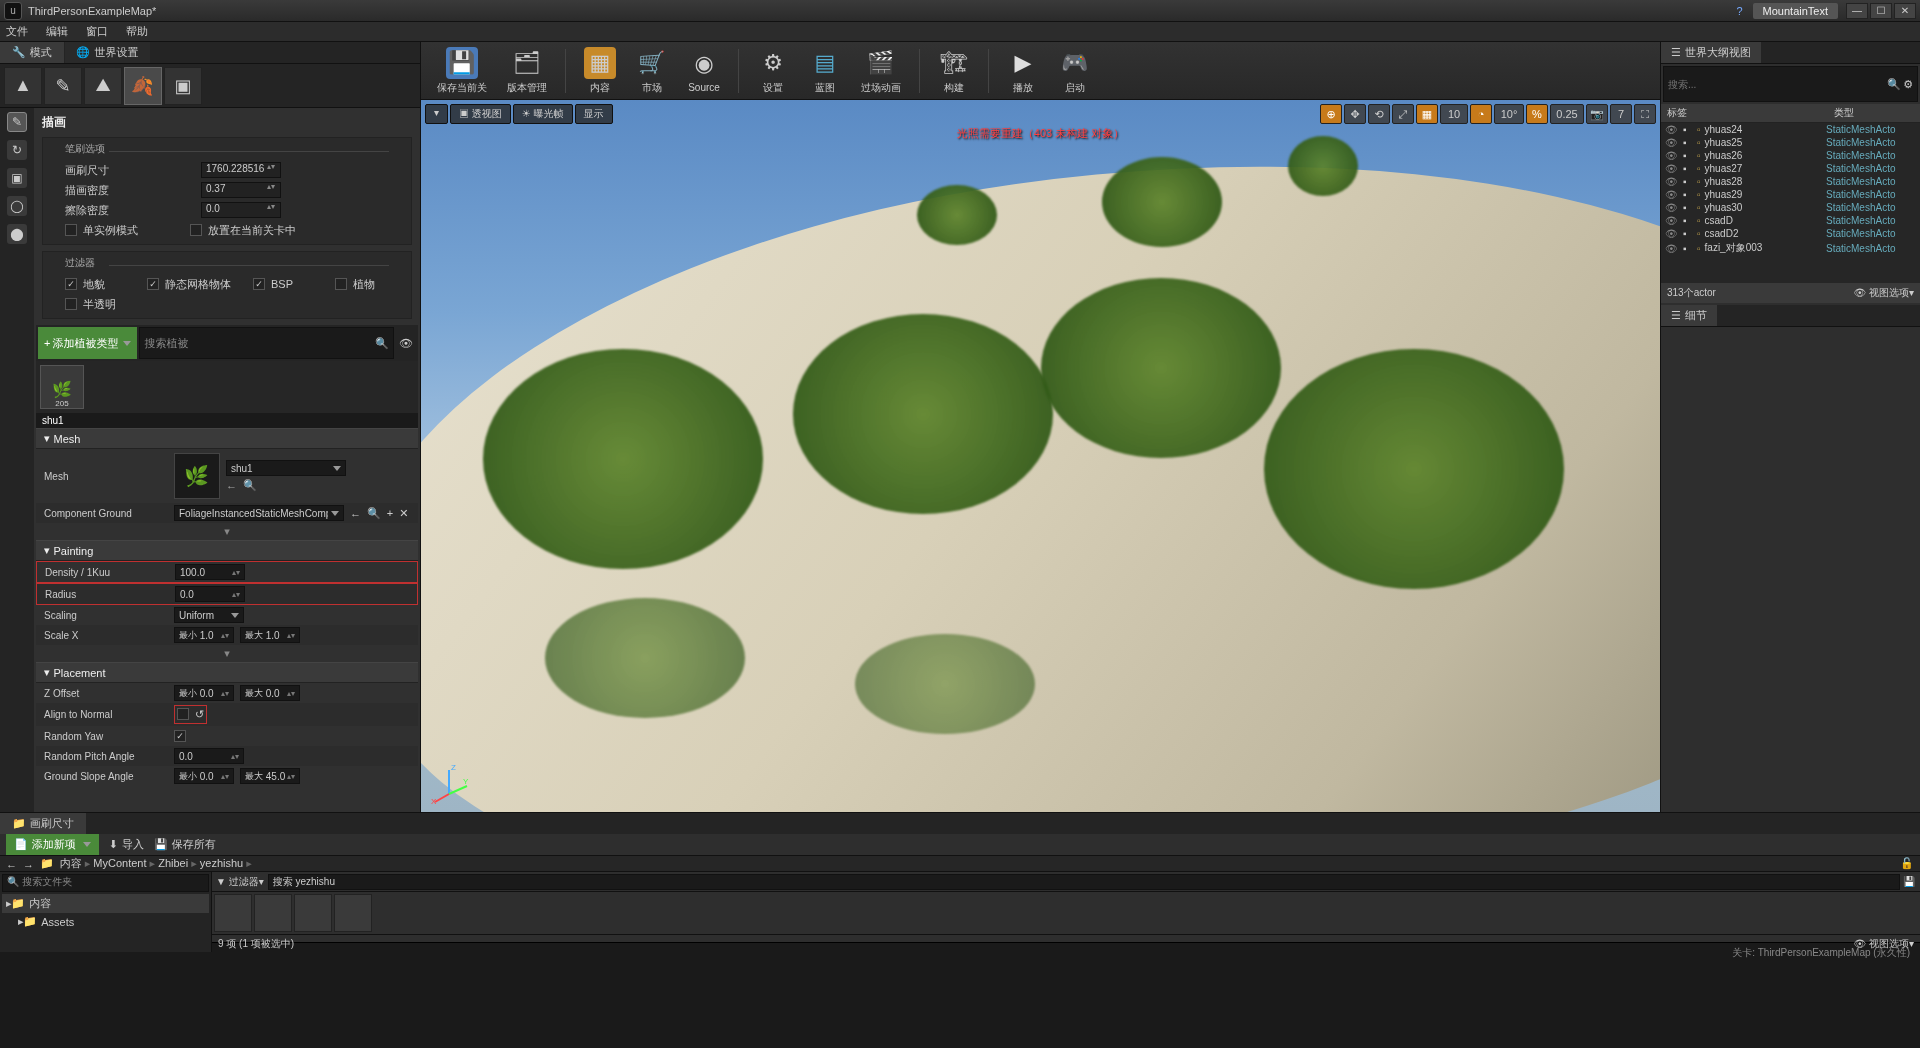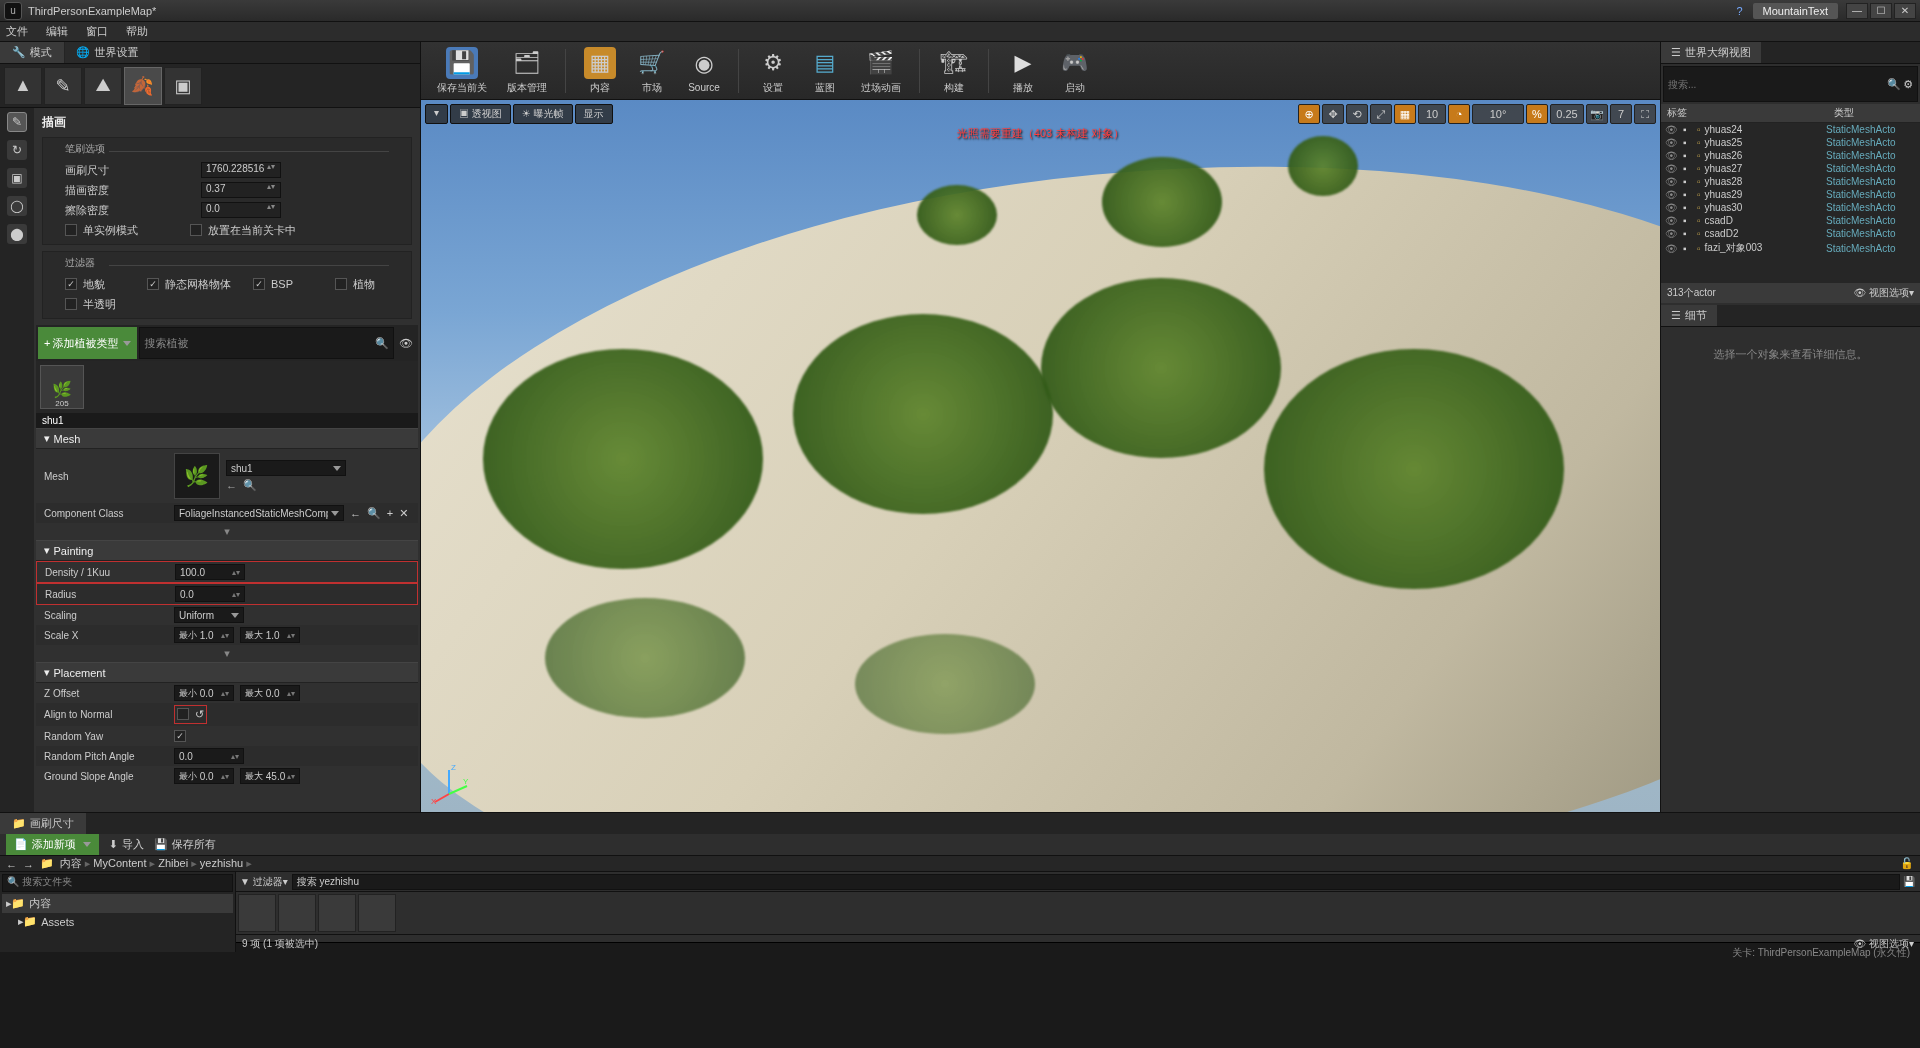--- a/index.html
+++ b/index.html
@@ -80,21 +80,21 @@
 .details-empty { flex:1; display:flex; align-items:flex-start; justify-content:center; padding-top:20px; color:#888; font-size:11px; }
 .bottom-panel { height: 130px; background: #2e2e2e; border-top: 1px solid #111; display:flex; flex-direction:column;}
 .b-tab-row { height:22px; background:#242424; display:flex; align-items:center;}
 .b-tab { padding:3px 12px; background:#3a3a3a; font-size:11px; display:flex; align-items:center; gap:4px;}
 .b-toolbar { height:26px; display:flex; align-items:center; padding:0 6px; gap:10px; border-bottom:1px solid #111;}
 .b-green { background:#4a8a3a; color:#fff; padding:3px 8px; font-size:11px; display:flex; align-items:center; gap:4px;}
 .b-btn { font-size:11px; display:flex; align-items:center; gap:4px; }
 .breadcrumb { height:22px; display:flex; align-items:center; padding:0 6px; gap:6px; background:#262626; border-bottom:1px solid #111; font-size:11px;}
 .bc-sep { color:#666; }
 .b-body { flex:1; display:flex; }
-.b-tree { width:236px; background:#242424; border-right:1px solid #111; padding:2px; font-size:11px;}
+.b-tree { width:212px; background:#242424; border-right:1px solid #111; padding:2px; font-size:11px;}
 .b-tree-search { background:#1a1a1a; border:1px solid #111; height:18px; margin-bottom:2px; padding:0 4px; color:#888; font-size:10px;}
 .b-tree-item { padding:2px 4px; display:flex; align-items:center; gap:4px; }
 .b-tree-item.sel { background:#3a3a3a; }
 .b-content { flex:1; display:flex; flex-direction:column;}
 .b-filter { height:20px; display:flex; align-items:center; padding:0 4px; gap:4px; font-size:10px; border-bottom:1px solid #111;}
 .b-thumbs { flex:1; display:flex; padding:2px; gap:2px; }
 .b-thumb { width:38px; height:38px; background:#3a3a3a; border:1px solid #222; }
 .b-status { height:18px; border-top:1px solid #111; display:flex; align-items:center; padding:0 6px; font-size:10px; justify-content:space-between;}
 .statusbar { height: 20px; background: #1a1a1a; border-top:1px solid #000; display:flex; align-items:center; justify-content:flex-end; padding:0 10px; font-size:10px; color:#888; gap:20px;}
 svg { display:block; }
@@ -216,21 +216,21 @@
                     <span class="tri" style="margin-left:auto;"></span>
                   </div>
                 <div style="display:flex; gap:6px; font-size:11px; color:#aaa;">
                   <span>←</span>
                   <span>🔍</span>
                 </div>
               </div>
             </div>
           </div>
           <div class="drow">
-            <div class="dlabel">Component Class</div>
+            <div class="dlabel">Component Ground</div>
             <div class="dropdown" style="width:170px;">
                 <span style="overflow:hidden; white-space:nowrap;">FoliageInstancedStaticMeshComponent</span>
                 <span class="tri"></span>
               </div>
             <span style="margin-left:6px; display:flex; gap:6px; font-size:11px;">
               <span>←</span>
               <span>🔍</span>
               <span>+</span>
               <span>✕</span>
             </span>
@@ -379,21 +379,21 @@
       </div>
       <div class="vp-overlay-text">光照需要重建（403 未构建 对象）</div>
       <div class="vp-top-right">
         <div class="vp-rbtn orange">⊕</div>
         <div class="vp-rbtn">✥</div>
         <div class="vp-rbtn">⟲</div>
         <div class="vp-rbtn">⤢</div>
         <div class="vp-rbtn orange">▦</div>
         <div class="vp-rbtn" style="width:28px;">10</div>
         <div class="vp-rbtn orange">◔</div>
-        <div class="vp-rbtn" style="width:52px;">10°</div>
+        <div class="vp-rbtn" style="width:30px;">10°</div>
         <div class="vp-rbtn orange">%</div>
         <div class="vp-rbtn" style="width:34px;">0.25</div>
         <div class="vp-rbtn">📷</div>
         <div class="vp-rbtn" style="width:22px;">7</div>
         <div class="vp-rbtn">⛶</div>
       </div>
       <svg class="vp-axis">
           <line x1="20" y1="30" x2="20" y2="6" stroke="#4af" stroke-width="2"></line>
           <line x1="20" y1="30" x2="38" y2="22" stroke="#4f4" stroke-width="2"></line>
           <line x1="20" y1="30" x2="6" y2="38" stroke="#f44" stroke-width="2"></line>
@@ -489,21 +489,20 @@
           <span style="width:90px; color:#6ab;">StaticMeshActo</span>
         </div>
       </div>
     <div class="r-footer">
       <span>313个actor</span>
       <span>👁 <span>视图选项</span>▾</span>
     </div>
     <div class="r-tab-row" style="margin-top:2px;">
         <div class="r-tab">☰ <span>细节</span></div>
       </div>
-    <div class="details-empty">选择一个对象来查看详细信息。</div>
   </div>
 </div>
 
 <div class="bottom-panel">
   <div class="b-tab-row">
       <div class="b-tab">📁 <span>画刷尺寸</span></div>
     </div>
   <div class="b-toolbar">
     <div class="b-green">📄 <span>添加新项</span> <span class="tri"></span></div>
     <div class="b-btn">⬇ <span>导入</span></div>

